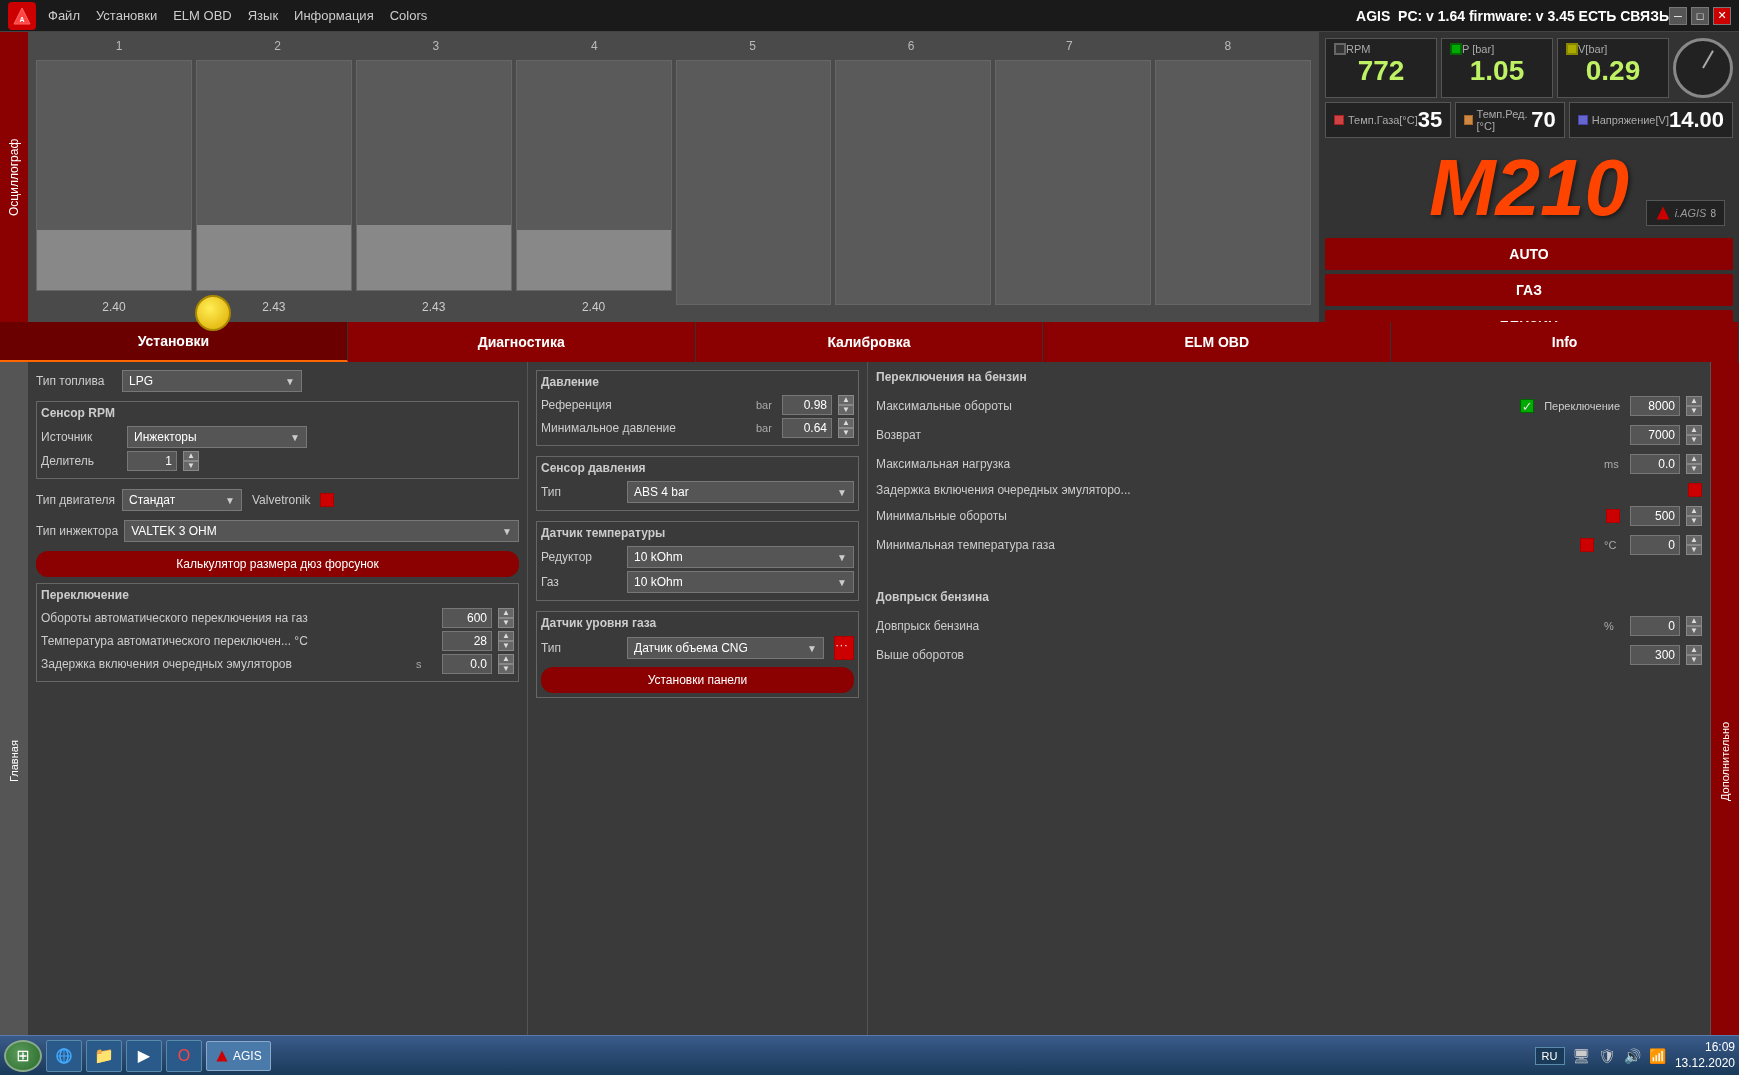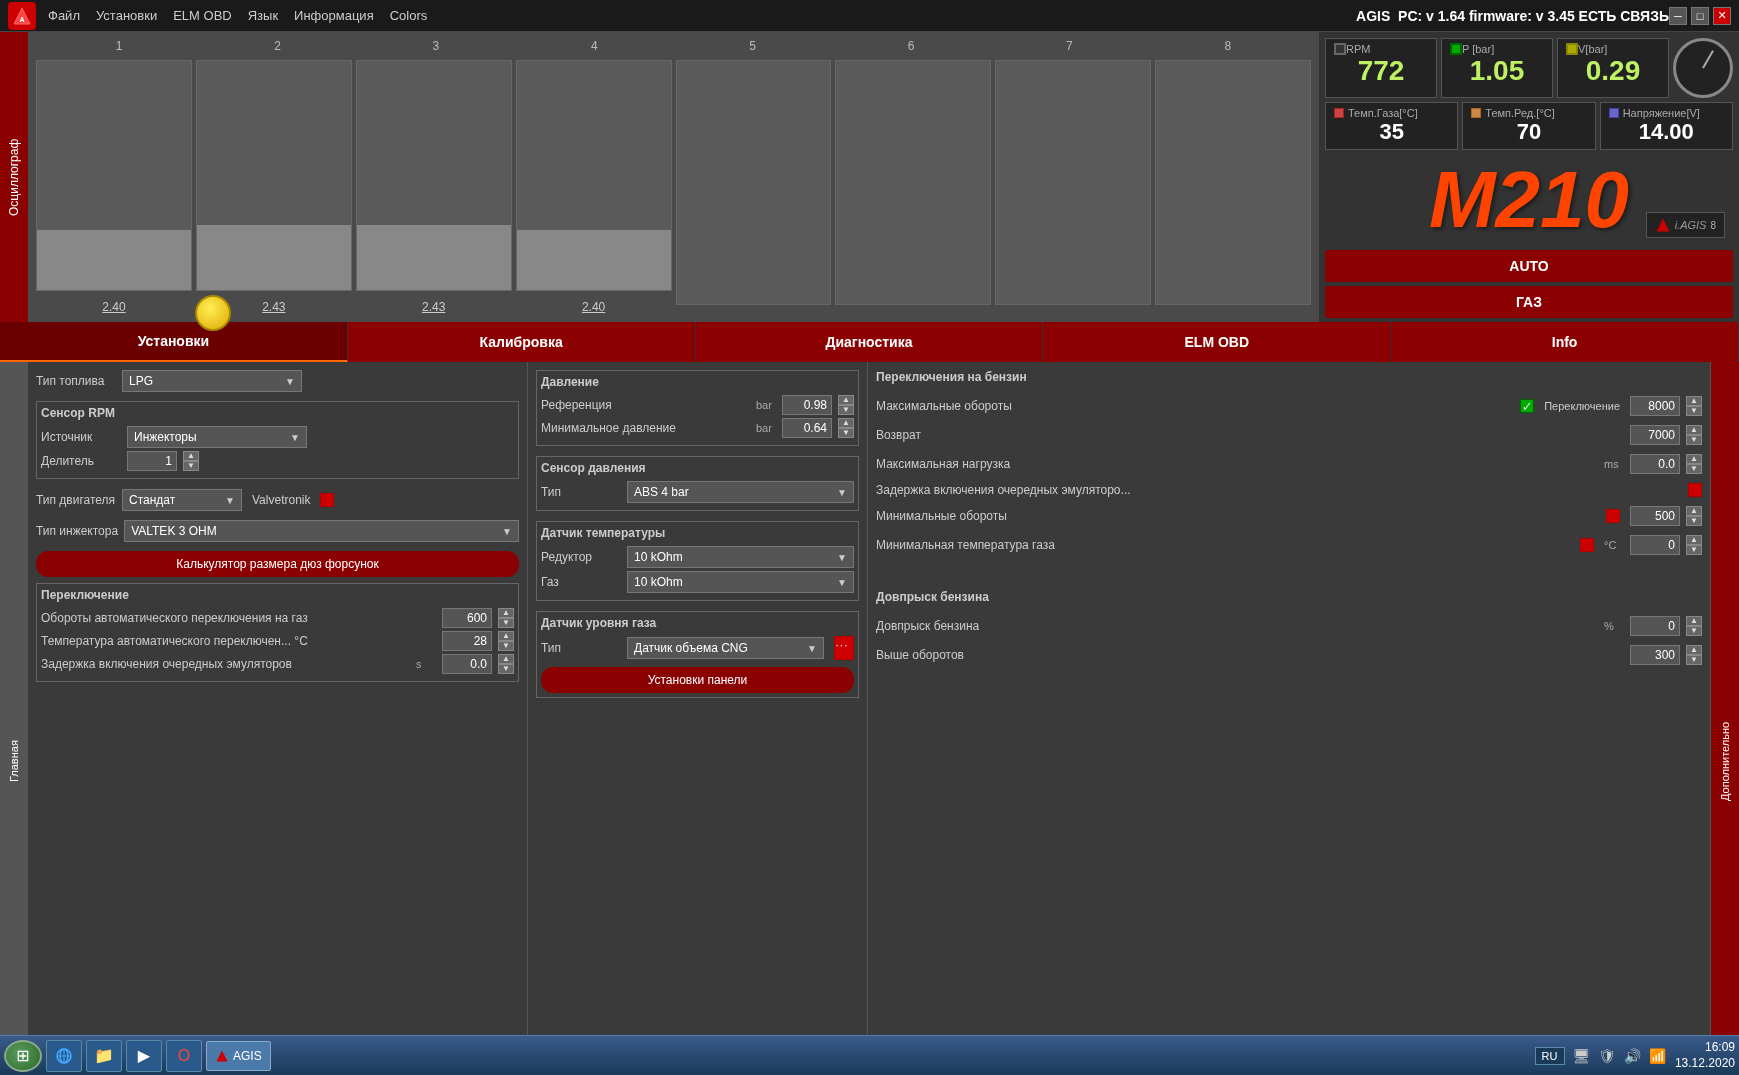--- a/index.html
+++ b/index.html
@@ -137,21 +137,20 @@
     .inj-bar {
       width: 100%;
       background: #888;
       position: absolute;
       bottom: 0;
     }
     .inj-value {
       color: #ccc;
       font-size: 12px;
       margin-top: 9px;
-      text-decoration: underline;
     }
 
     
     #right-panel {
       width: 420px;
       background: #333;
       display: flex;
       flex-direction: column;
       padding: 6px;
       gap: 4px;
@@ -188,21 +187,21 @@
     .sub-metrics-row {
       display: flex;
       gap: 4px;
     }
     .sub-metric {
       flex: 1;
       background: #222;
       border: 1px solid #555;
       padding: 4px 8px;
       display: flex;
-      flex-direction: column;
+      flex-direction: row;
     }
     .sub-label {
       font-size: 11px;
       color: #aaa;
       display: flex;
       align-items: center;
       gap: 4px;
     }
     .sub-value {
       font-size: 22px;
@@ -706,22 +705,22 @@
       <button class="action-btn">ГАЗ</button>
       <button class="action-btn">БЕНЗИН</button>
     </div>
   </div>
 </div>
 
 <div class="cursor-circle"></div>
 
 <div id="tab-bar">
   <div class="tab active">Установки</div>
+  <div class="tab">Диагностика</div>
   <div class="tab">Калибровка</div>
-  <div class="tab">Диагностика</div>
   <div class="tab">ELM OBD</div>
   <div class="tab">Info</div>
 </div>
 
 <div id="main-content" style="height: 799px;">
   <div class="side-label-main">Главная</div>
 
   <div class="column" style="max-width:500px;">
     <div class="field-row">
       <span class="field-label">Тип топлива</span>

